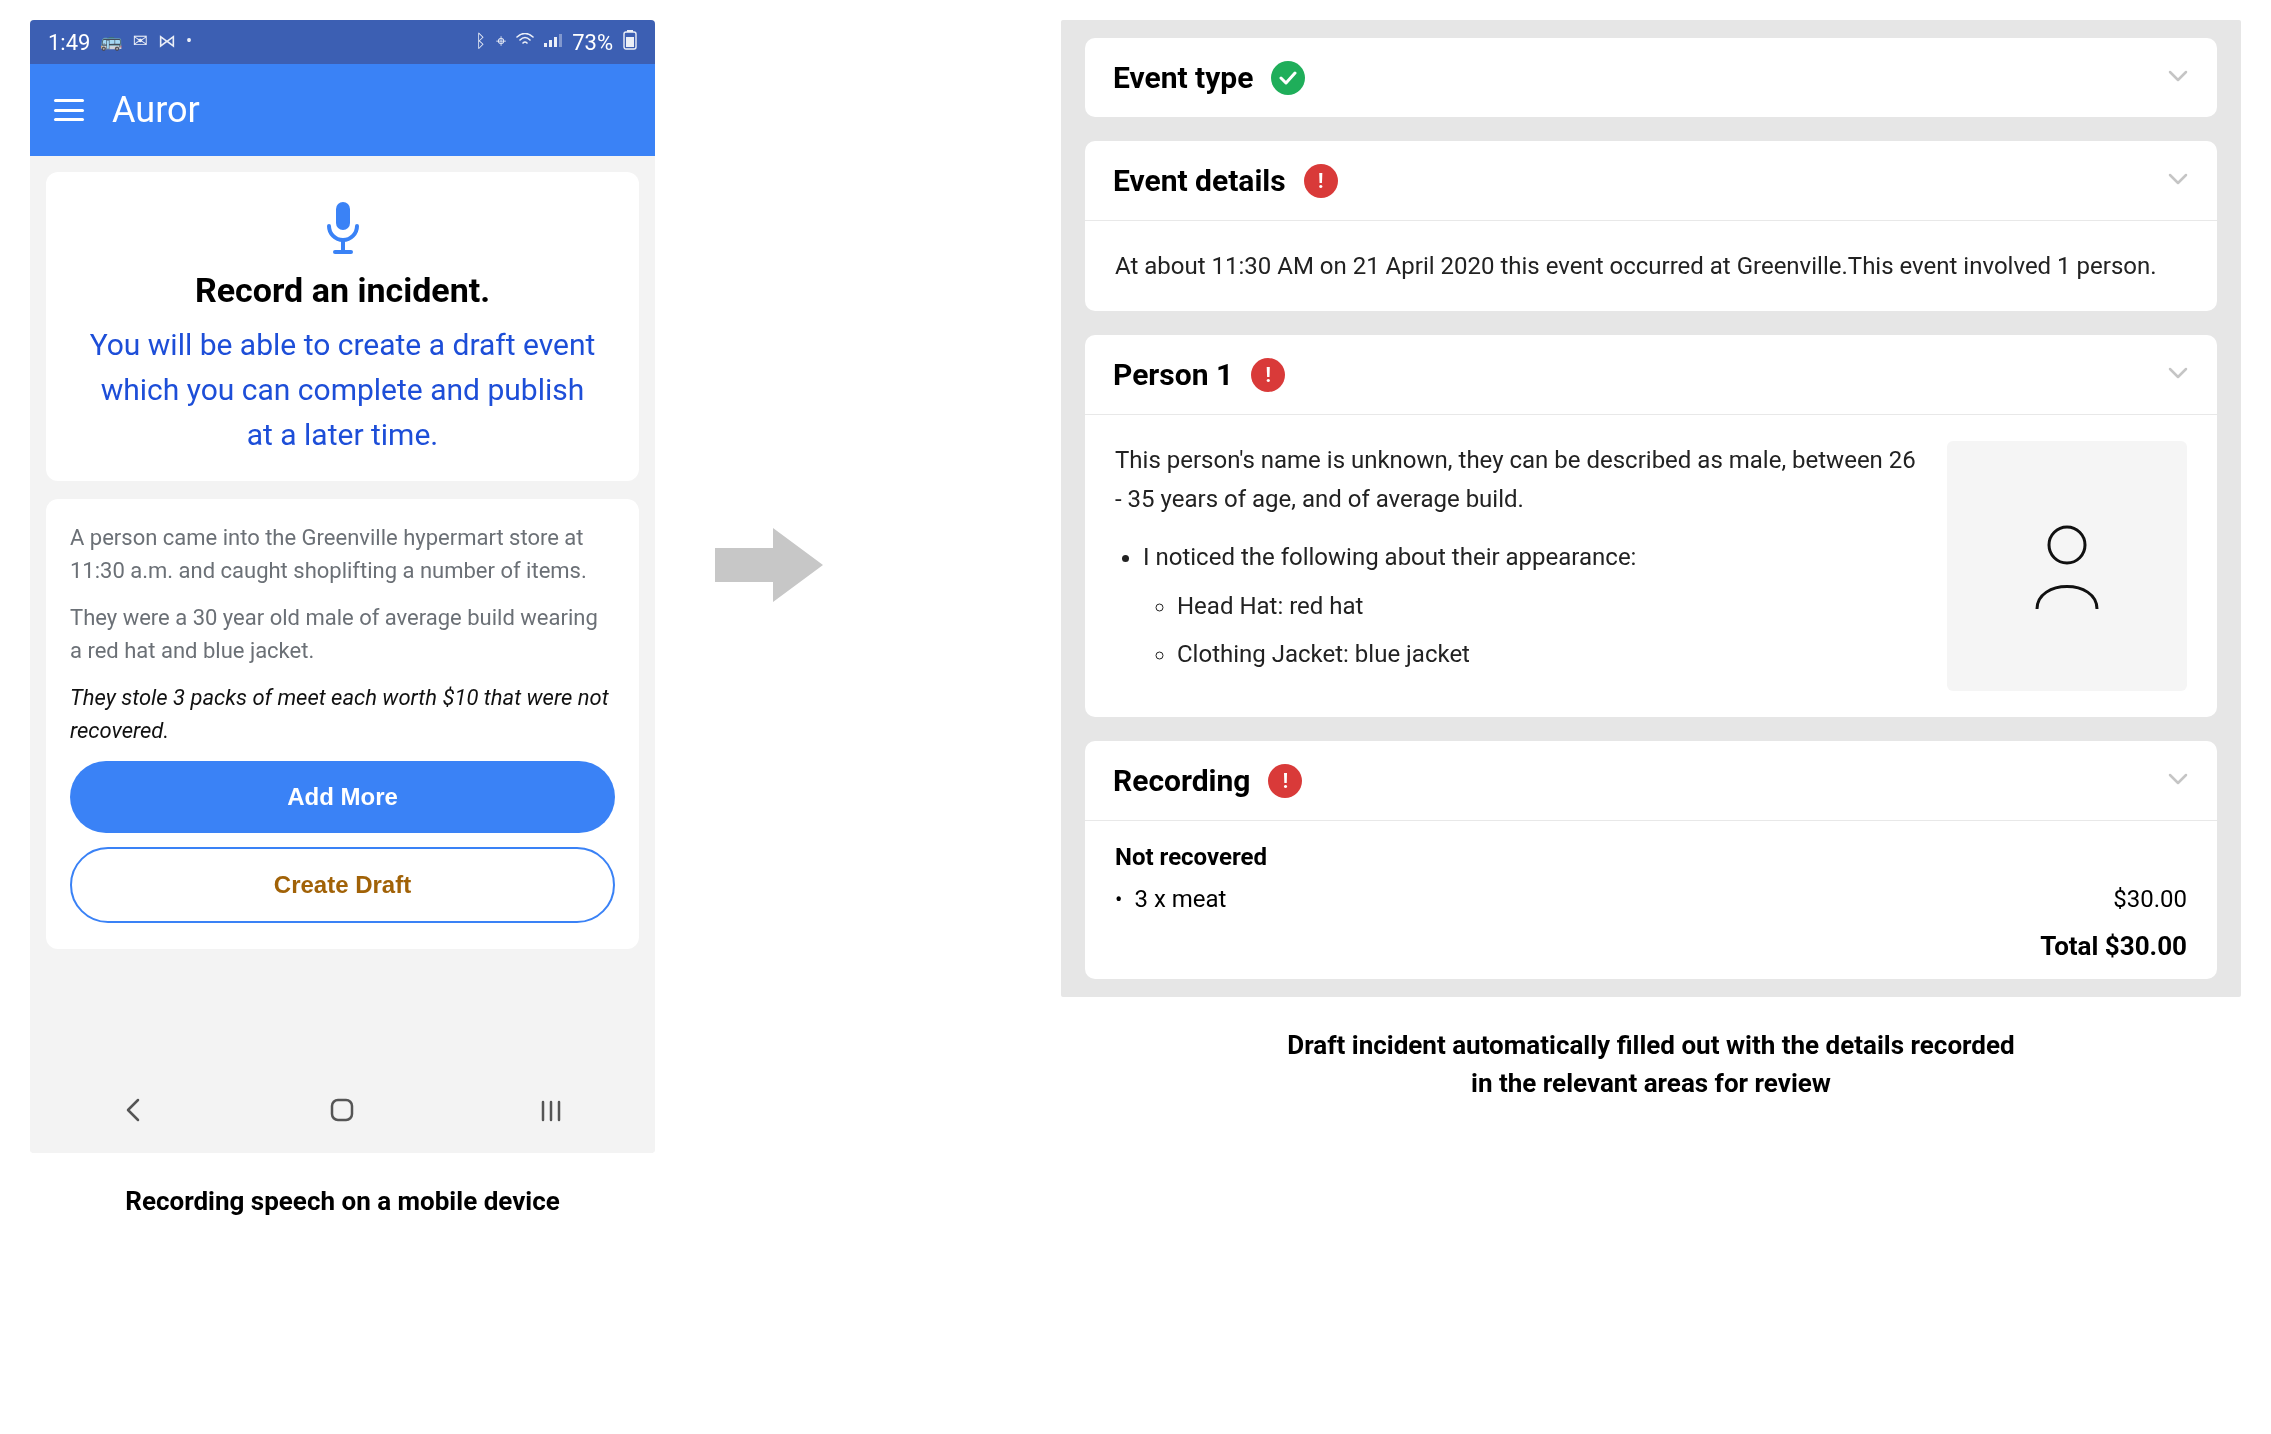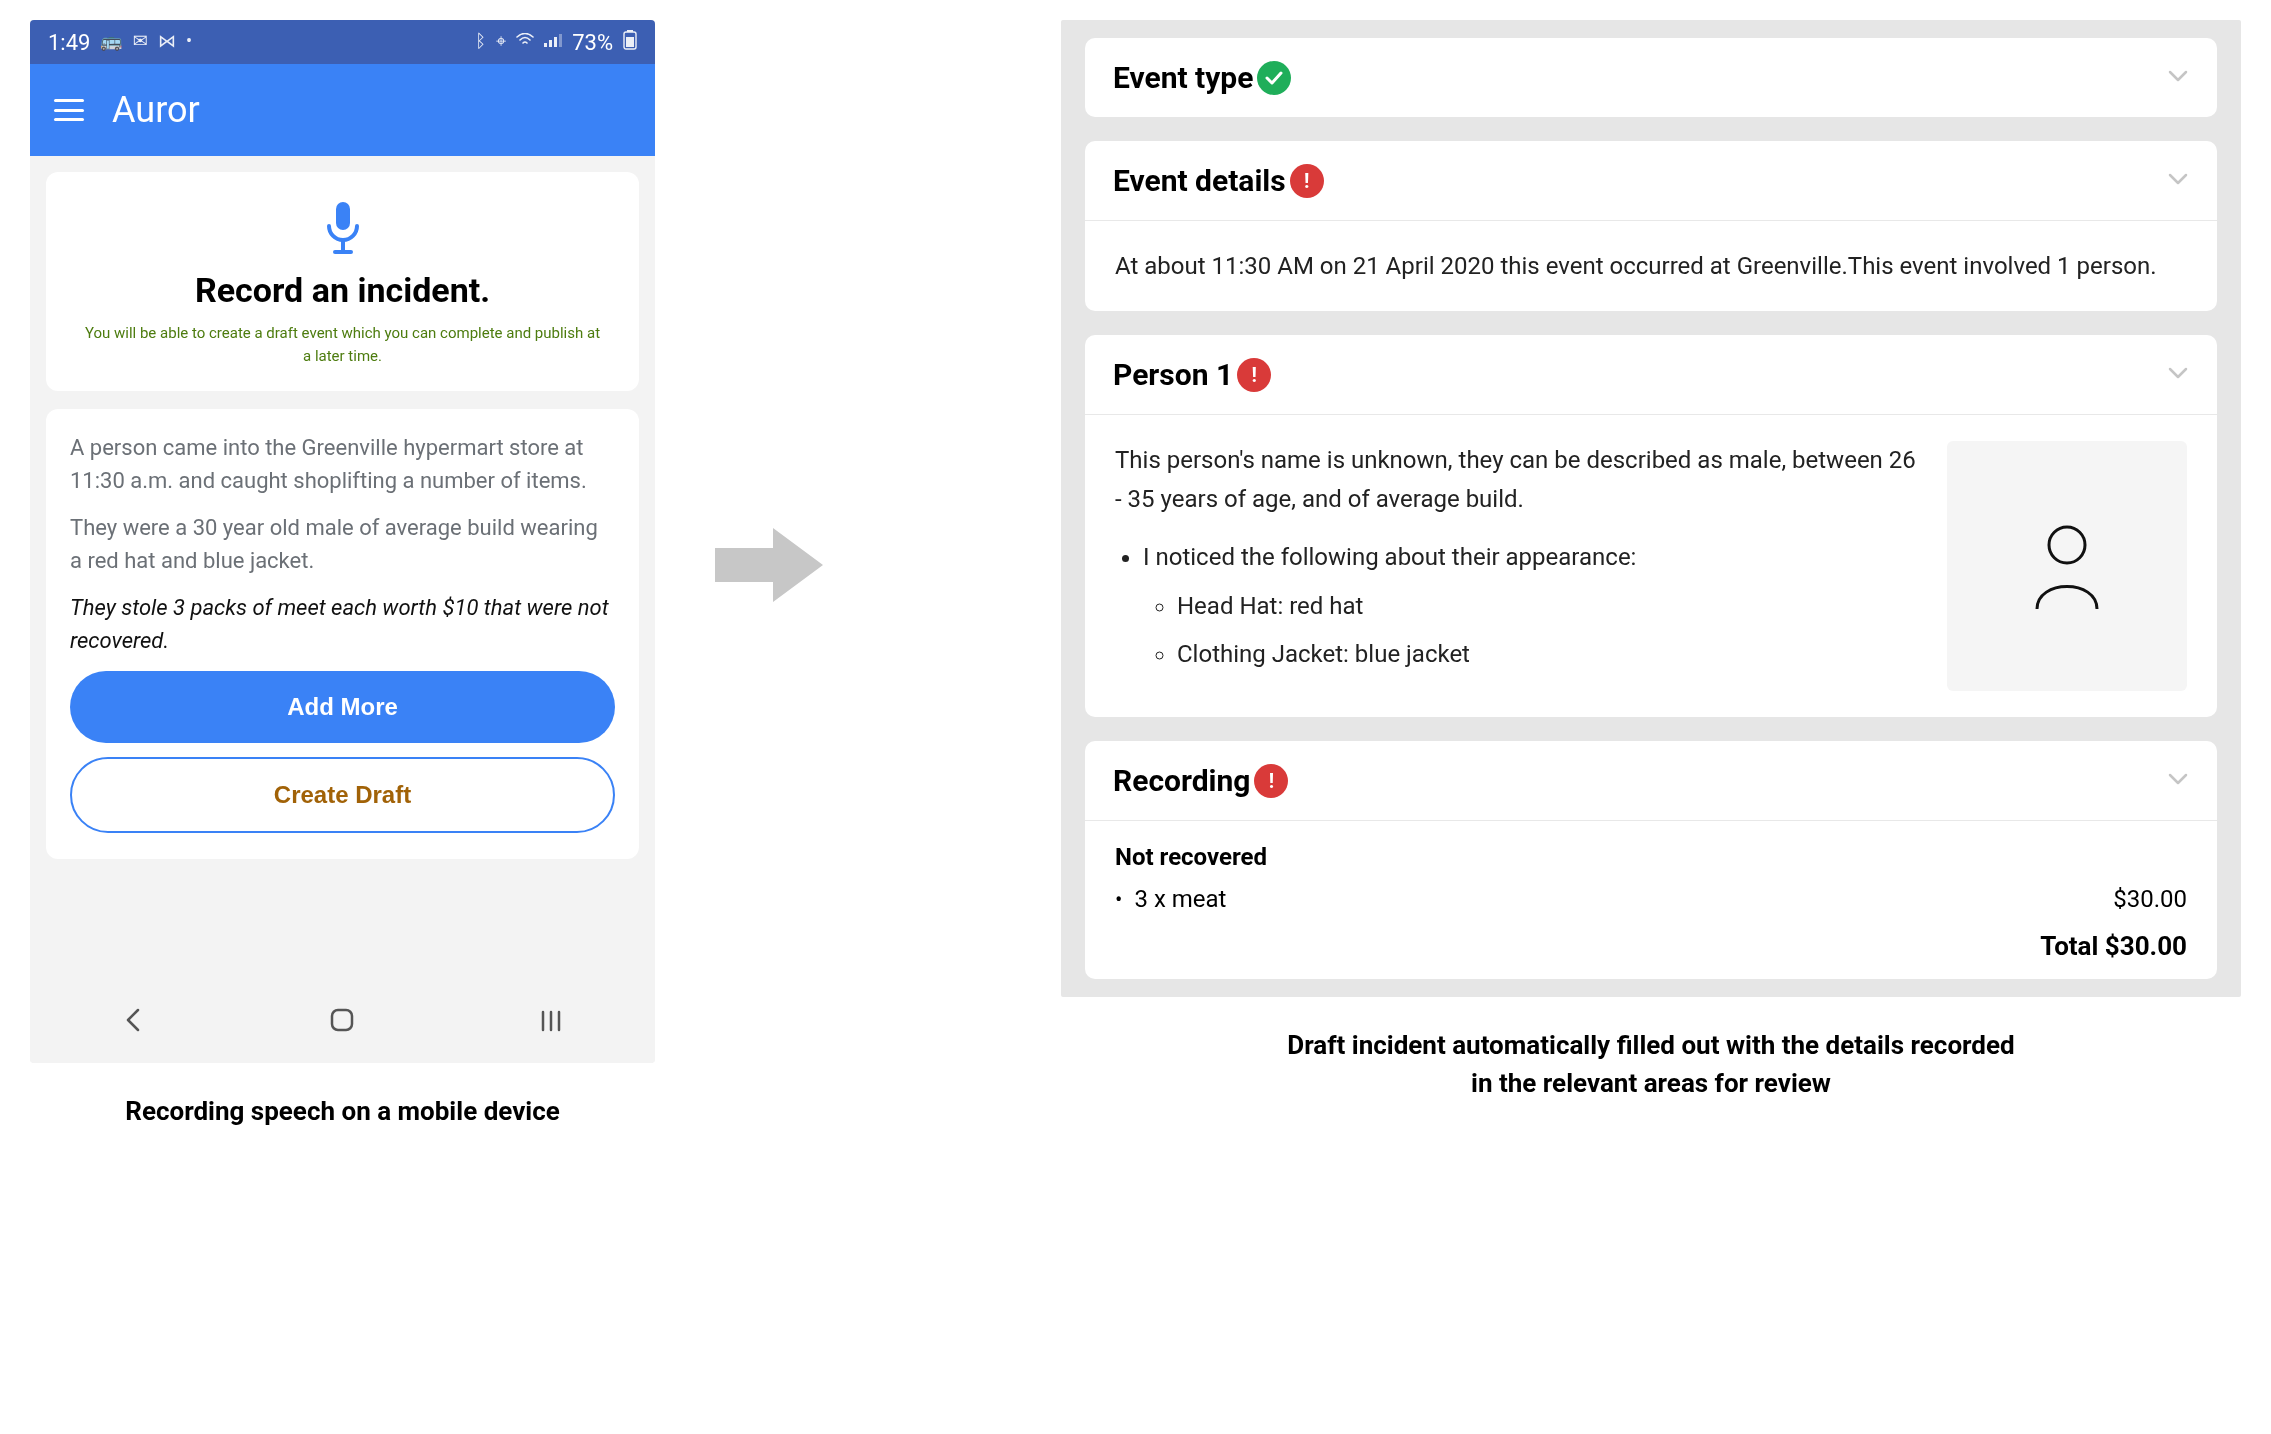--- a/index.html
+++ b/index.html
@@ -49,21 +49,21 @@
   .phone-body { background:#f3f3f3; padding: 16px; flex:1; }
   .card {
     background:#ffffff;
     border-radius:12px;
     padding: 20px 24px;
     margin-bottom: 18px;
   }
   .record-card { text-align:center; padding-top:28px; padding-bottom:24px;}
   .mic-icon { color:#3a82f6; margin-bottom:10px; }
   .record-title { font-size:34px; font-weight:700; margin-bottom:12px; }
-  .record-sub { font-size:15px; line-height:1.5; color:#4d7c0f; padding:0 14px;}
+  .record-sub { font-size:30px; line-height:1.5; color:#1d4ed8; padding:0 14px;}
   .transcript-card { padding:22px 24px 26px; }
   .transcript-p { font-size:22px; color:#6b7076; line-height:1.5; margin-bottom:14px;}
   .transcript-p.fresh { color:#111;font-style:italic; }
   .btn {
     display:block; width:100%; border-radius:999px;
     font-size:24px; font-weight:700;
     padding:22px 0; text-align:center; cursor:pointer;
     margin-top:14px;
   }
   .btn-primary { background:#3a82f6; color:#fff; border:none;}
@@ -94,21 +94,21 @@
     background:#fff;
     border-radius:10px;
     margin-bottom:24px;
     overflow:hidden;
   }
   .section-header {
     display:flex; align-items:center; justify-content:space-between;
     padding: 22px 28px;
     cursor:pointer;
   }
-  .section-title-row { display:flex; align-items:center; gap:4px;}
+  .section-title-row { display:flex; align-items:center; gap:18px;}
   .section-title { font-size:30px; font-weight:700; }
   .status-badge {
     width:34px; height:34px; border-radius:50%;
     display:flex; align-items:center; justify-content:center;
     color:#fff; font-weight:700; font-size:20px;
   }
   .status-ok { background:#1fae5a;}
   .status-warn { background:#d93a39;}
   .chevron { color:#c5c5c5; }
   .section-divider { height:1px; background:#e8e8e8; }

